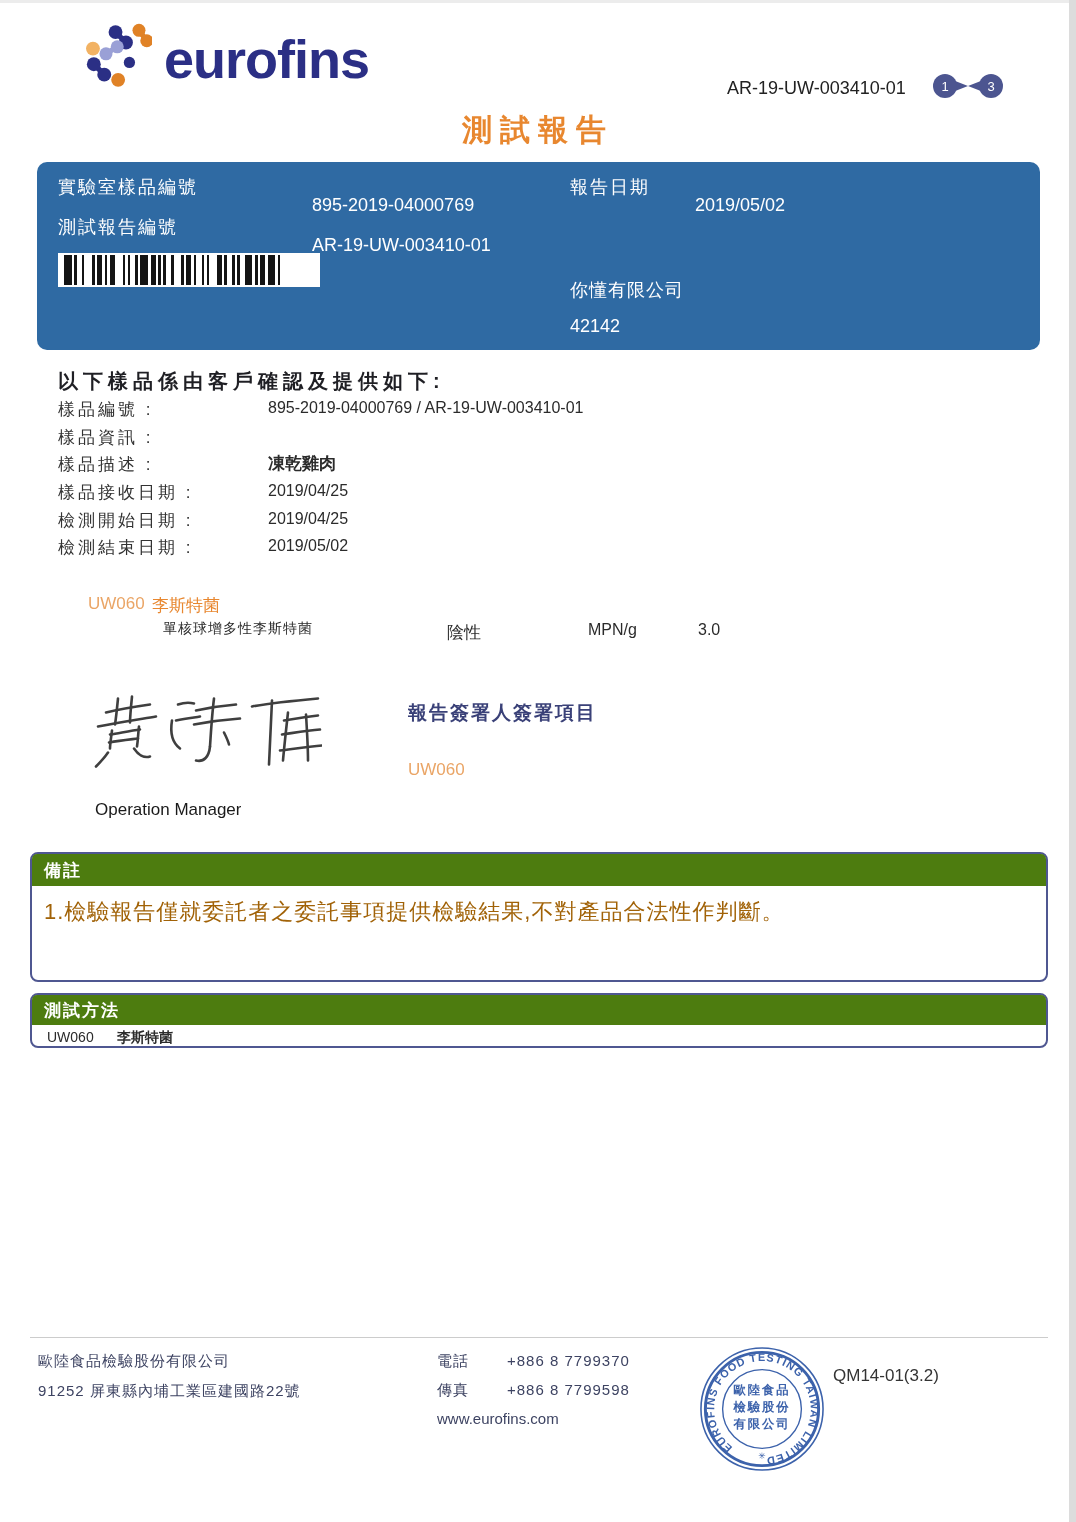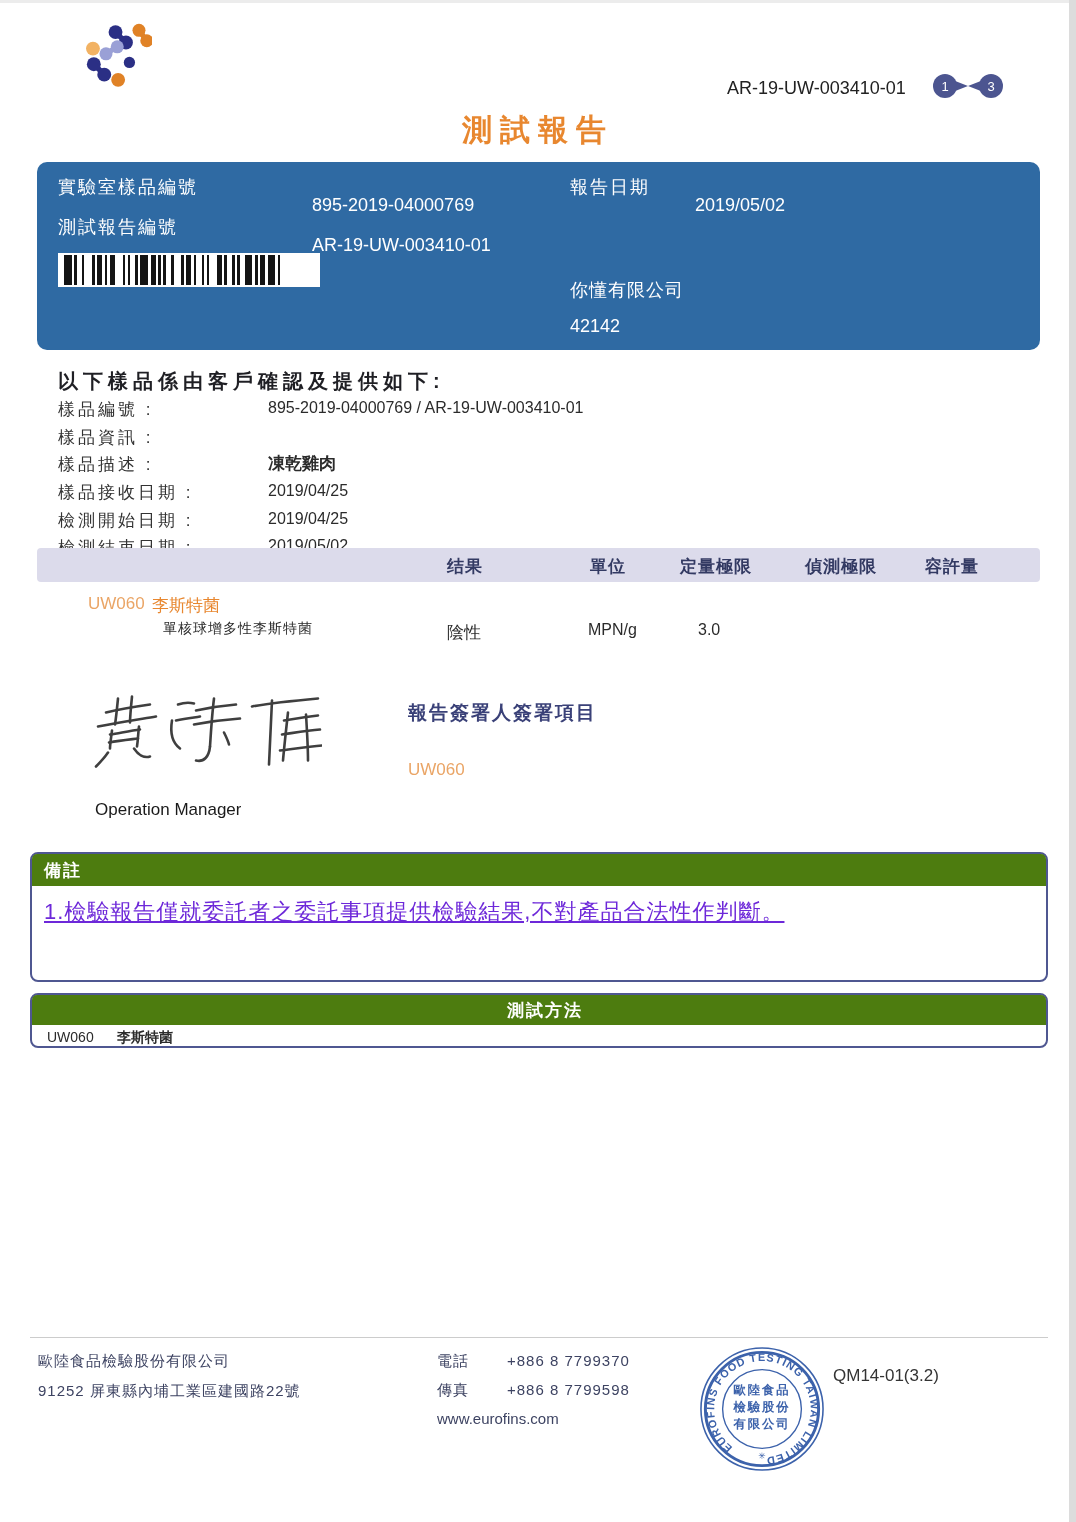--- a/index.html
+++ b/index.html
@@ -53,23 +53,23 @@
   .sig-role{position:absolute;left:95px;top:800px;font-size:17px;color:#1a1a1a;height:20px;overflow:hidden;}
   .sig-title{position:absolute;left:408px;top:700px;font-size:19px;font-weight:bold;color:#3a4178;letter-spacing:2px;}
   .sig-code{position:absolute;left:408px;top:760px;font-size:17px;color:#eaa566;}
 
   
   .frame{position:absolute;left:30px;width:1018px;border:2px solid #4f5791;border-radius:8px;background:#fff;}
   .frame-bar{background:#4d7c0f;color:#ffffff;font-weight:bold;letter-spacing:2px;
     border-radius:5px 5px 0 0;display:flex;align-items:center;padding-left:12px;}
   .notes-box{top:852px;height:130px;}
   .notes-box .frame-bar{height:32px;font-size:17px;}
-  .notes-item{padding:11px 8px 0 12px;font-size:22px;color:#6d28d9;letter-spacing:1px;text-decoration:underline;}
+  .notes-item{padding:11px 8px 0 12px;font-size:22px;color:#a16207;letter-spacing:1px;}
   .method-box{top:993px;height:55px;}
-  .method-box .frame-bar{height:30px;font-size:17px;justify-content:center;}
+  .method-box .frame-bar{height:30px;font-size:17px;}
   .method-row{position:relative;height:23px;}
   .m-code{position:absolute;left:15px;top:4px;font-size:14px;color:#2b2b2b;}
   .m-name{position:absolute;left:85px;top:4px;font-size:14px;font-weight:600;color:#2b2b2b;}
   .m-desc{position:absolute;left:160px;top:4px;font-size:14px;color:#2b2b2b;white-space:nowrap;}
 
   
   .foot-line{position:absolute;left:30px;top:1337px;width:1018px;height:1px;background:#cccccc;}
   .ft{font-size:15px;color:#3d4362;letter-spacing:1px;}
   .seal{position:absolute;left:698px;top:1345px;}
   .qm{position:absolute;left:833px;top:1366px;font-size:17px;color:#333;}
@@ -94,20 +94,21 @@
         <line x1="23" y1="34" x2="36" y2="26" stroke="#9aa0d6" stroke-width="6"></line>
         <circle cx="23" cy="34" r="7.5" fill="#9aa0d6"></circle>
           <circle cx="36" cy="26" r="7.5" fill="#9aa0d6"></circle>
         <line x1="9" y1="46" x2="21" y2="58" stroke="#2b2f85" stroke-width="6"></line>
         <circle cx="9" cy="46" r="8" fill="#2b2f85"></circle>
           <circle cx="21" cy="58" r="8" fill="#2b2f85"></circle>
         <circle cx="37" cy="64" r="8" fill="#e08226"></circle>
         <circle cx="50" cy="44" r="6.5" fill="#2b2f85"></circle>
       </g>
     </svg>
+    <span class="logo-text">eurofins</span>
   </div>
 
   <div class="report-no">AR-19-UW-003410-01</div>
 
   <div class="page-ind">
     <svg width="72" height="28" viewBox="0 0 72 28">
       <polygon points="13,5 36,14 13,23" fill="#4c5590"></polygon>
       <polygon points="59,5 36,14 59,23" fill="#4c5590"></polygon>
       <circle cx="13" cy="14" r="12" fill="#4c5590"></circle>
       <circle cx="59" cy="14" r="12" fill="#4c5590"></circle>
@@ -137,27 +138,20 @@
   <span class="srow-value" style="top:427px;"></span>
   <span class="srow-label" style="top:453px;">樣品描述 :</span>
   <span class="srow-value bold" style="top:452px;">凍乾雞肉</span>
   <span class="srow-label" style="top:481px;">樣品接收日期 :</span>
   <span class="srow-value" style="top:482px;">2019/04/25</span>
   <span class="srow-label" style="top:509px;">檢測開始日期 :</span>
   <span class="srow-value" style="top:510px;">2019/04/25</span>
   <span class="srow-label" style="top:536px;">檢測結束日期 :</span>
   <span class="srow-value" style="top:537px;">2019/05/02</span>
 
-  <div class="rt-header">
-    <span class="rt-col" style="left:410px;">结果</span>
-    <span class="rt-col" style="left:553px;">單位</span>
-    <span class="rt-col" style="left:643px;">定量極限</span>
-    <span class="rt-col" style="left:768px;">偵測極限</span>
-    <span class="rt-col" style="left:888px;">容許量</span>
-  </div>
   <span class="rt-group rt-code" style="left:88px;">UW060</span>
   <span class="rt-group rt-gname" style="left:152px;">李斯特菌</span>
   <span class="rt-name">單核球增多性李斯特菌</span>
   <span class="rt-val" style="left:447px;font-size:17px;">陰性</span>
   <span class="rt-val" style="left:588px;">MPN/g</span>
   <span class="rt-val" style="left:698px;">3.0</span>
 
   <svg class="sig-svg" width="230" height="95" viewBox="0 0 230 90">
     <g fill="none" stroke="#2b2b2b" stroke-width="2.6" stroke-linecap="round" opacity="0.9">
       <path d="M14,22 C30,18 44,16 58,14"></path>

